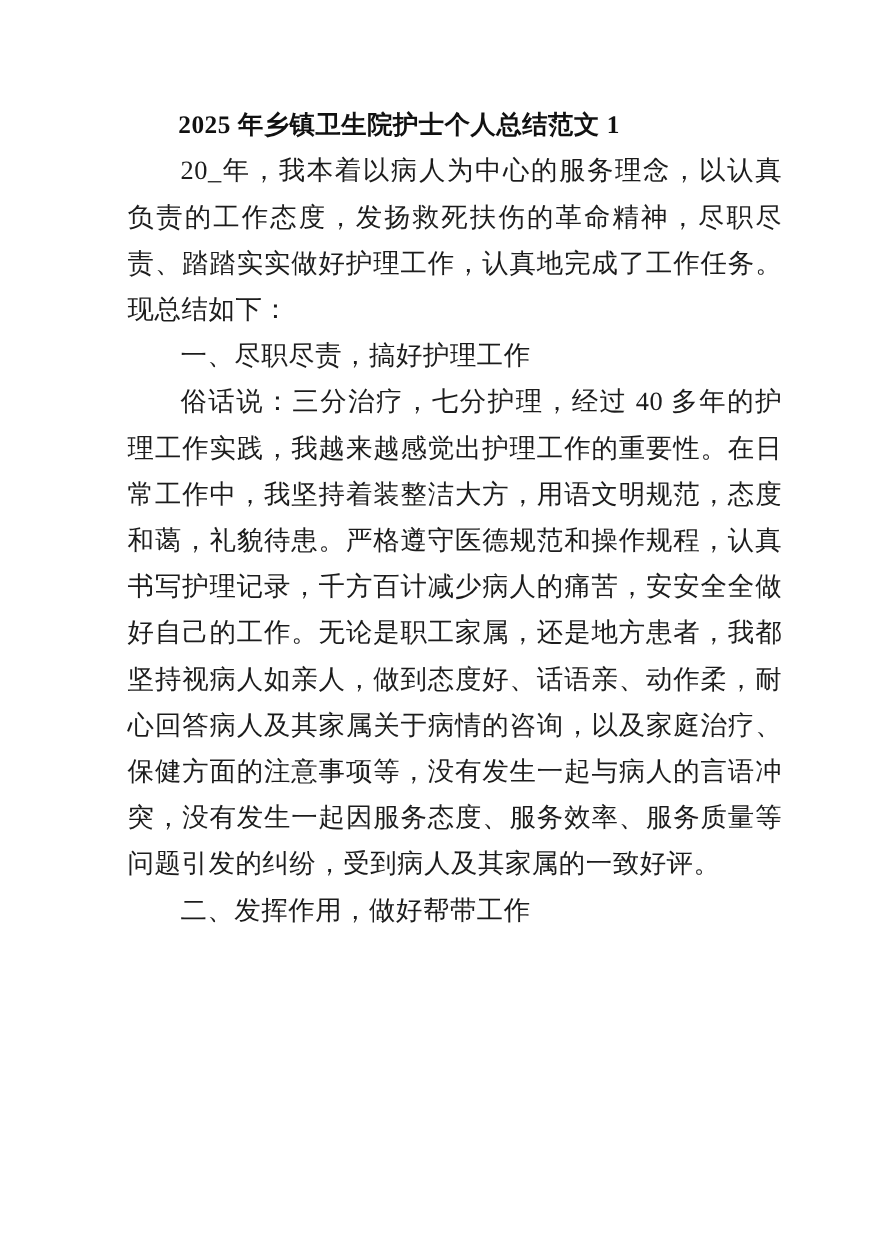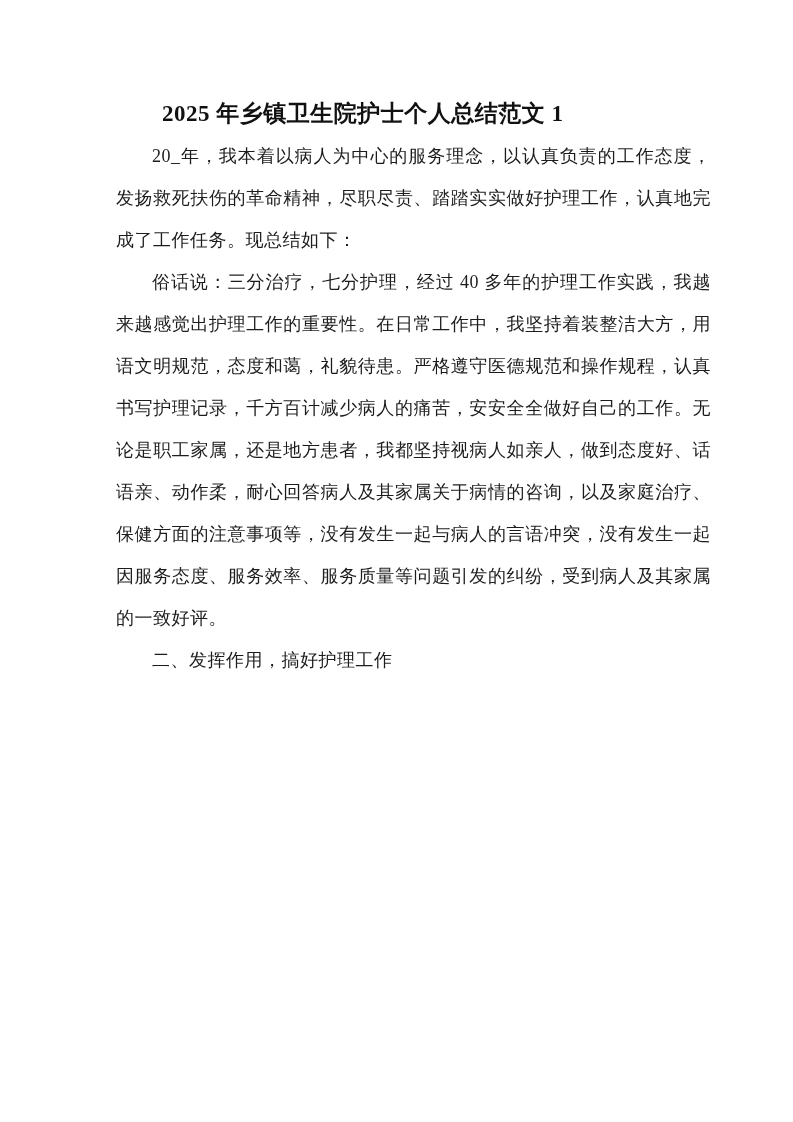--- a/index.html
+++ b/index.html
@@ -25,32 +25,33 @@
     margin: 0;
     font-size: 23px;
     font-weight: bold;
     line-height: 42px;
     text-indent: 2em;
     color: #111111;
     letter-spacing: 0.5px;
   }
   .doc-para {
     margin: 0;
-    font-size: 18px;
+    font-size: 24px;
     font-weight: normal;
     line-height: 42px;
     text-indent: 2em;
     text-align: justify;
     color: #1c1c1c;
     letter-spacing: 0.5px;
   }
 </style>
 </head>
 <body>
 
 <div class="page">
   <h1 class="doc-title">2025 年乡镇卫生院护士个人总结范文 1</h1>
   <div id="paragraphs">
       <p class="doc-para">20_年，我本着以病人为中心的服务理念，以认真负责的工作态度，发扬救死扶伤的革命精神，尽职尽责、踏踏实实做好护理工作，认真地完成了工作任务。现总结如下：</p>
+      <p class="doc-para">一、尽职尽责，搞好护理工作</p>
       <p class="doc-para">俗话说：三分治疗，七分护理，经过 40 多年的护理工作实践，我越来越感觉出护理工作的重要性。在日常工作中，我坚持着装整洁大方，用语文明规范，态度和蔼，礼貌待患。严格遵守医德规范和操作规程，认真书写护理记录，千方百计减少病人的痛苦，安安全全做好自己的工作。无论是职工家属，还是地方患者，我都坚持视病人如亲人，做到态度好、话语亲、动作柔，耐心回答病人及其家属关于病情的咨询，以及家庭治疗、保健方面的注意事项等，没有发生一起与病人的言语冲突，没有发生一起因服务态度、服务效率、服务质量等问题引发的纠纷，受到病人及其家属的一致好评。</p>
-      <p class="doc-para">二、发挥作用，搞好护理工作</p>
+      <p class="doc-para">二、发挥作用，做好帮带工作</p>
     </div>
 </div>
 
 </body></html>

